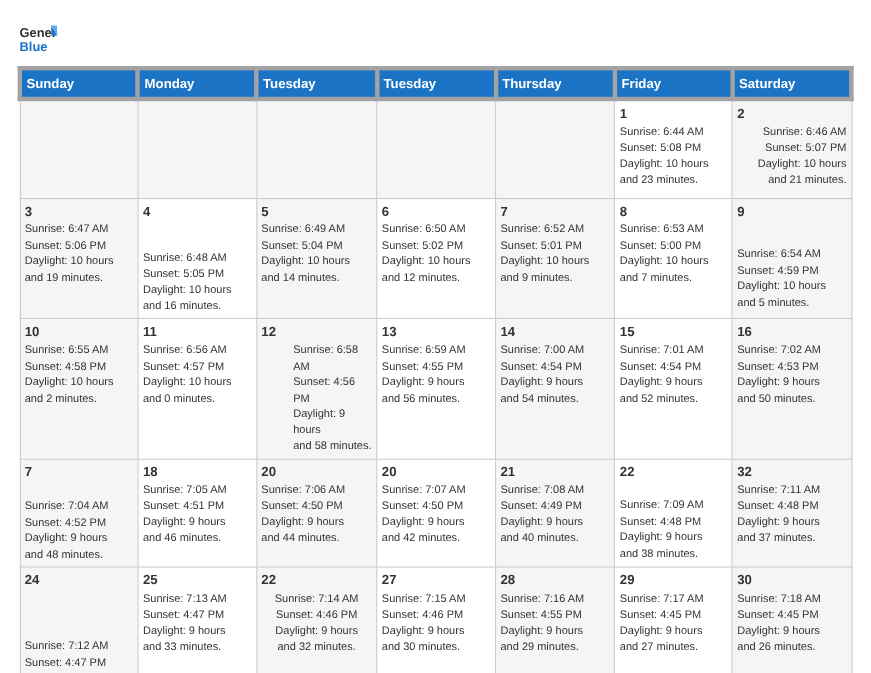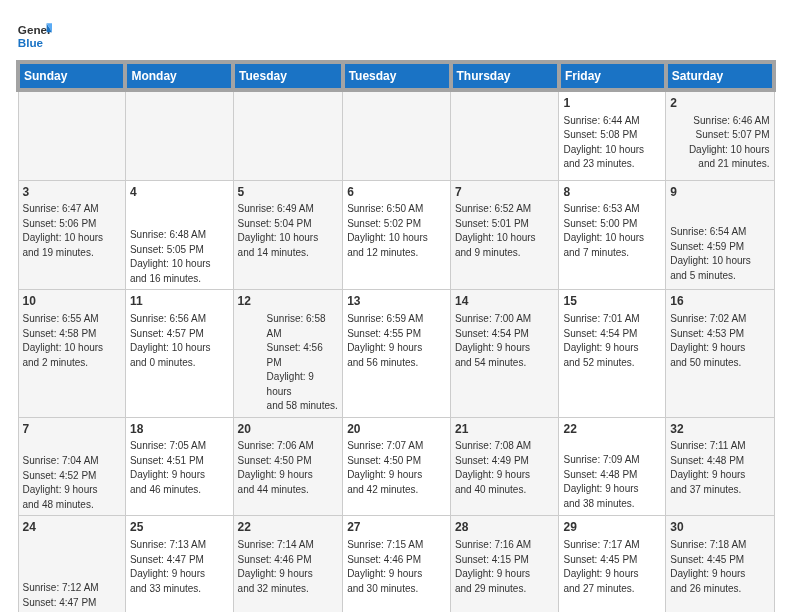--- a/index.html
+++ b/index.html
@@ -297,36 +297,36 @@
         </td>
         <td>
           <span class="day-num">25</span>
           <div class="day-info" style="white-space: pre-line;">Sunrise: 7:13 AM
 Sunset: 4:47 PM
 Daylight: 9 hours
 and 33 minutes.</div>
         </td>
         <td>
           <span class="day-num">22</span>
-          <div class="day-info" style="white-space: pre-line;">Sunrise: 7:14 AM
+          <div class="day-info" style="white-space: pre-line; text-align: center;">Sunrise: 7:14 AM
 Sunset: 4:46 PM
 Daylight: 9 hours
 and 32 minutes.</div>
         </td>
         <td>
           <span class="day-num">27</span>
           <div class="day-info" style="white-space: pre-line;">Sunrise: 7:15 AM
 Sunset: 4:46 PM
 Daylight: 9 hours
 and 30 minutes.</div>
         </td>
         <td>
           <span class="day-num">28</span>
           <div class="day-info" style="white-space: pre-line;">Sunrise: 7:16 AM
-Sunset: 4:15 PM
+Sunset: 4:55 PM
 Daylight: 9 hours
 and 29 minutes.</div>
         </td>
         <td>
           <span class="day-num">29</span>
           <div class="day-info" style="white-space: pre-line;">Sunrise: 7:17 AM
 Sunset: 4:45 PM
 Daylight: 9 hours
 and 27 minutes.</div>
         </td>

